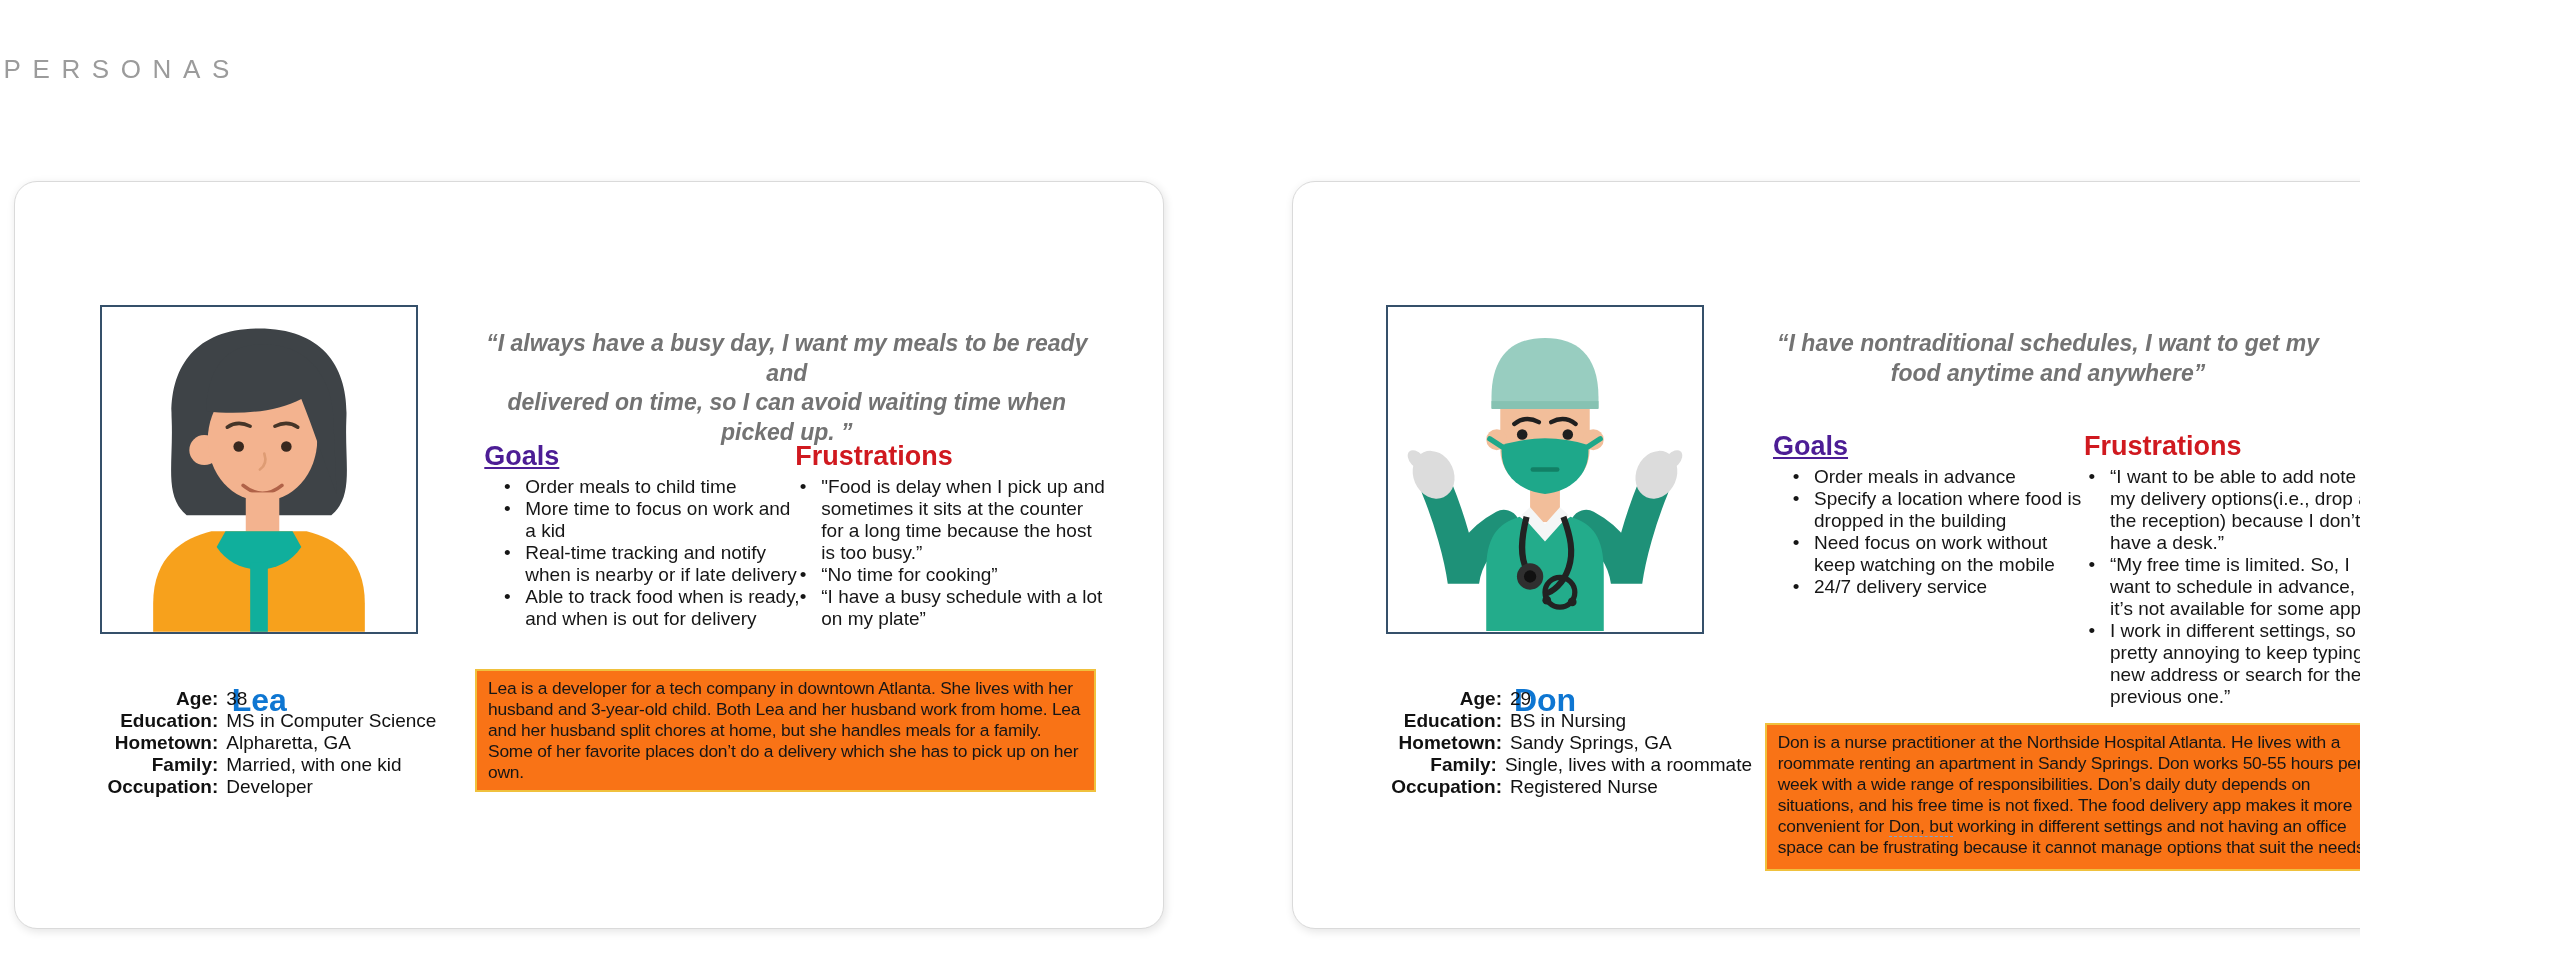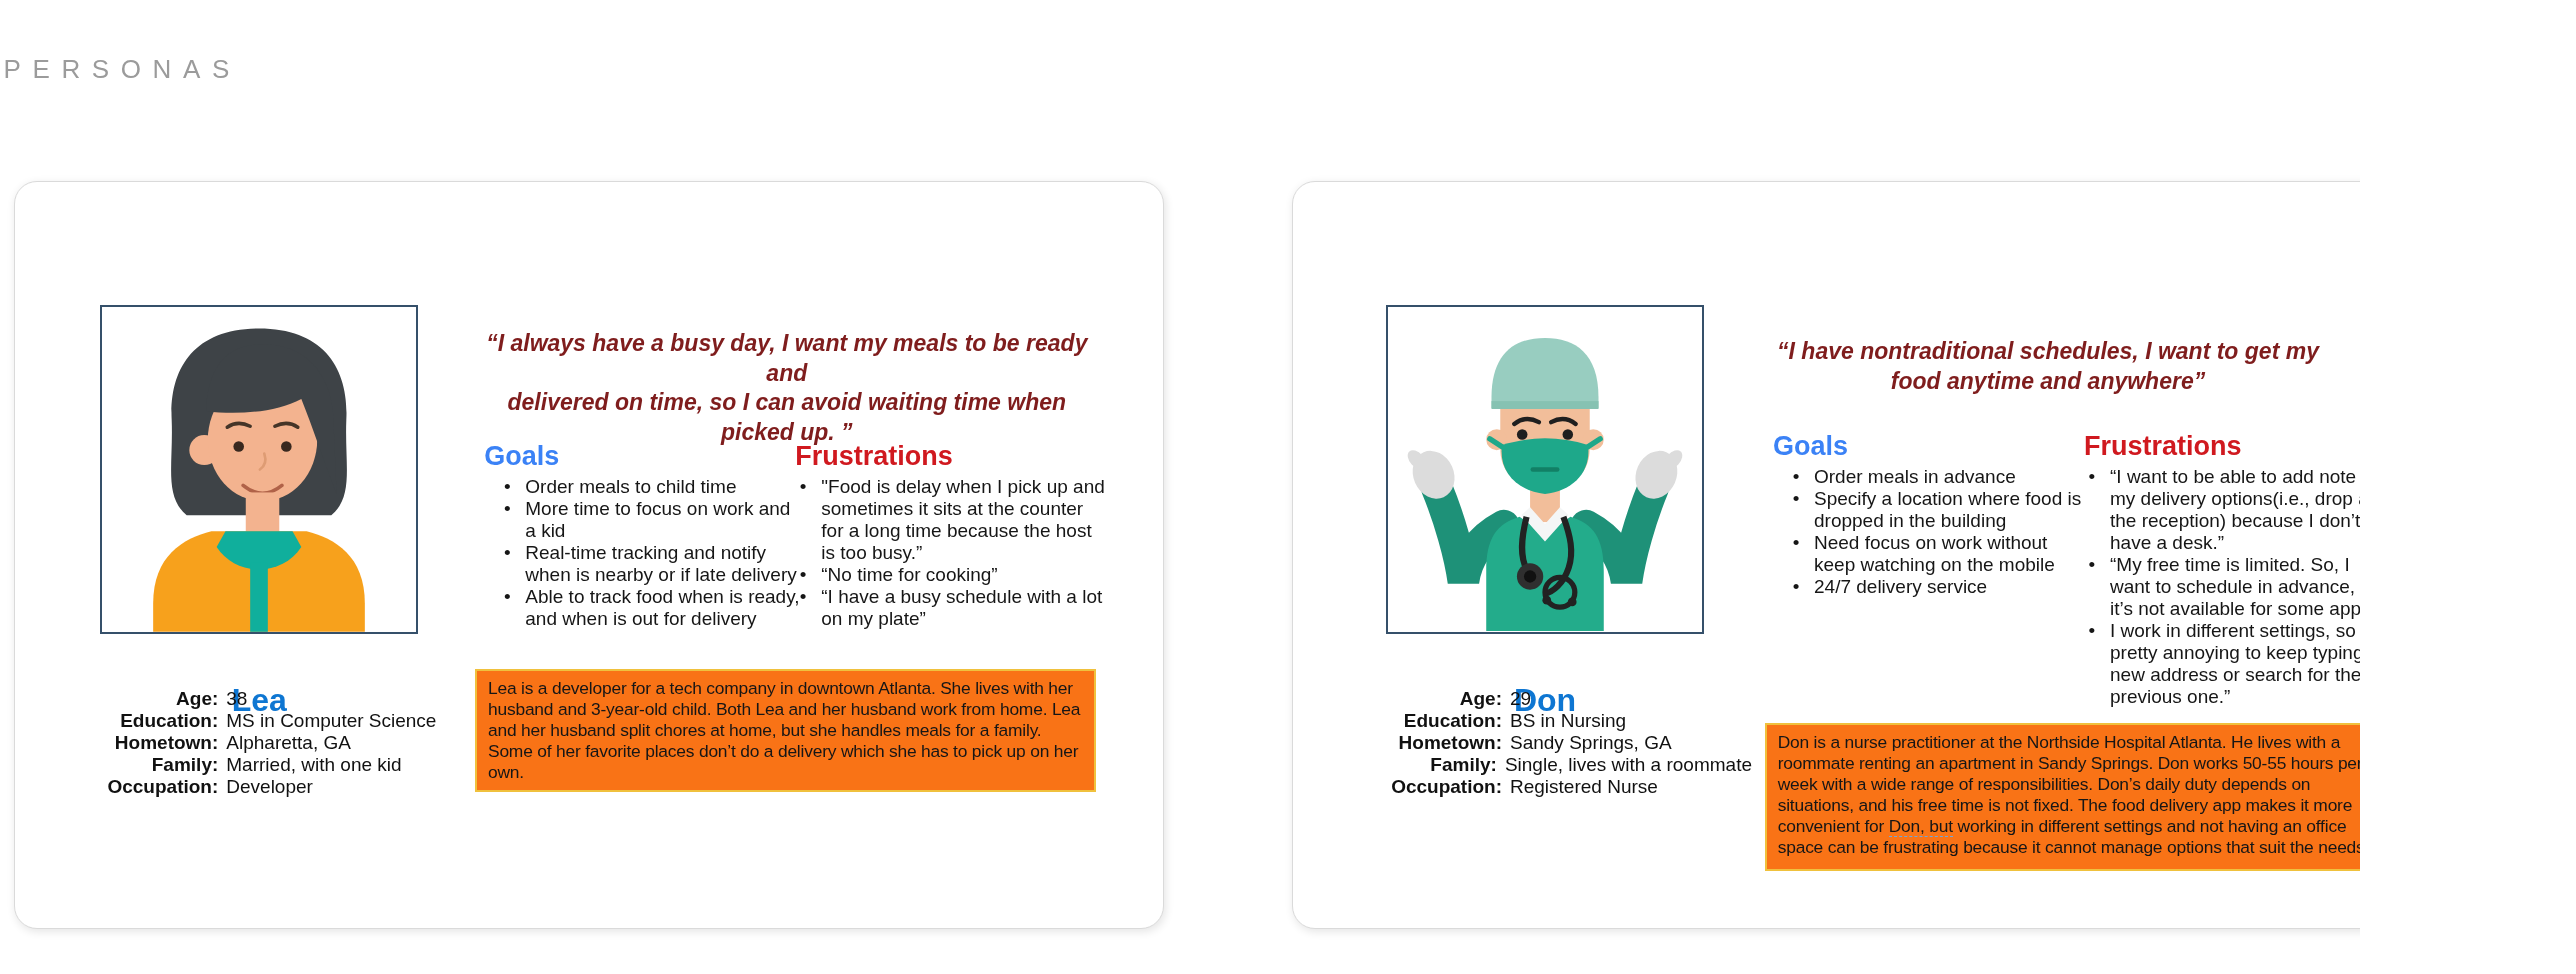--- a/index.html
+++ b/index.html
@@ -16,31 +16,31 @@
 
   .persona-name{position:absolute;left:85px;top:452px;width:318px;text-align:center;font-size:32px;font-weight:bold;color:#0e76d2;margin-top:48px;}
   #card-don .persona-name{left:93px;}
 
   .attrs{position:absolute;left:33px;top:506px;width:420px;}
   #card-don .attrs{left:39px;}
   .attr-row{display:flex;font-size:19px;line-height:22px;color:#111;}
   .attr-label{width:170px;text-align:right;font-weight:bold;padding-right:8px;white-space:nowrap;}
   .attr-value{white-space:nowrap;}
 
-  .quote{position:absolute;font-style:italic;font-weight:600;font-size:23px;line-height:29.5px;text-align:center;color:#7f1d1d;}
+  .quote{position:absolute;font-style:italic;font-weight:600;font-size:23px;line-height:29.5px;text-align:center;color:#737373;}
   #card-lea .quote{left:463px;top:147px;width:617px;}
-  #card-don .quote{left:469px;top:155px;width:572px;}
+  #card-don .quote{left:469px;top:147px;width:572px;}
 
   .section-goals,.section-frustrations{position:absolute;}
   #card-lea .section-goals{left:469px;top:260px;width:317px;}
   #card-don .section-goals{left:480px;top:250px;width:317px;}
   #card-lea .section-frustrations{left:780px;top:260px;width:311px;}
   #card-don .section-frustrations{left:791px;top:250px;width:311px;}
   .sec-title{margin:0 0 5.4px 0;font-size:27px;line-height:29px;font-weight:bold;}
-  .goals-title{color:#3b82f6;}
+  .goals-title{color:#4c1d95;text-decoration:underline;}
   .frustrations-title{color:#d0191f;}
   ul.bullets{list-style:none;margin:0;padding:0;font-size:19px;line-height:22px;color:#161616;}
   .bullets li{position:relative;}
   .goals-list li{padding-left:41px;}
   .goals-list li::before{content:"\2022";position:absolute;left:19.7px;}
   .frus-list li{padding-left:26px;}
   .frus-list li::before{content:"\2022";position:absolute;left:4.5px;}
 
   .bio{position:absolute;box-sizing:border-box;border:2.7px solid #f0c13d;padding:7.2px 10.7px;font-size:17.4px;line-height:21px;color:#161616;letter-spacing:-0.2px;background:#f97316;}
   #card-lea .bio{left:460px;top:487px;width:621px;height:123px;}

